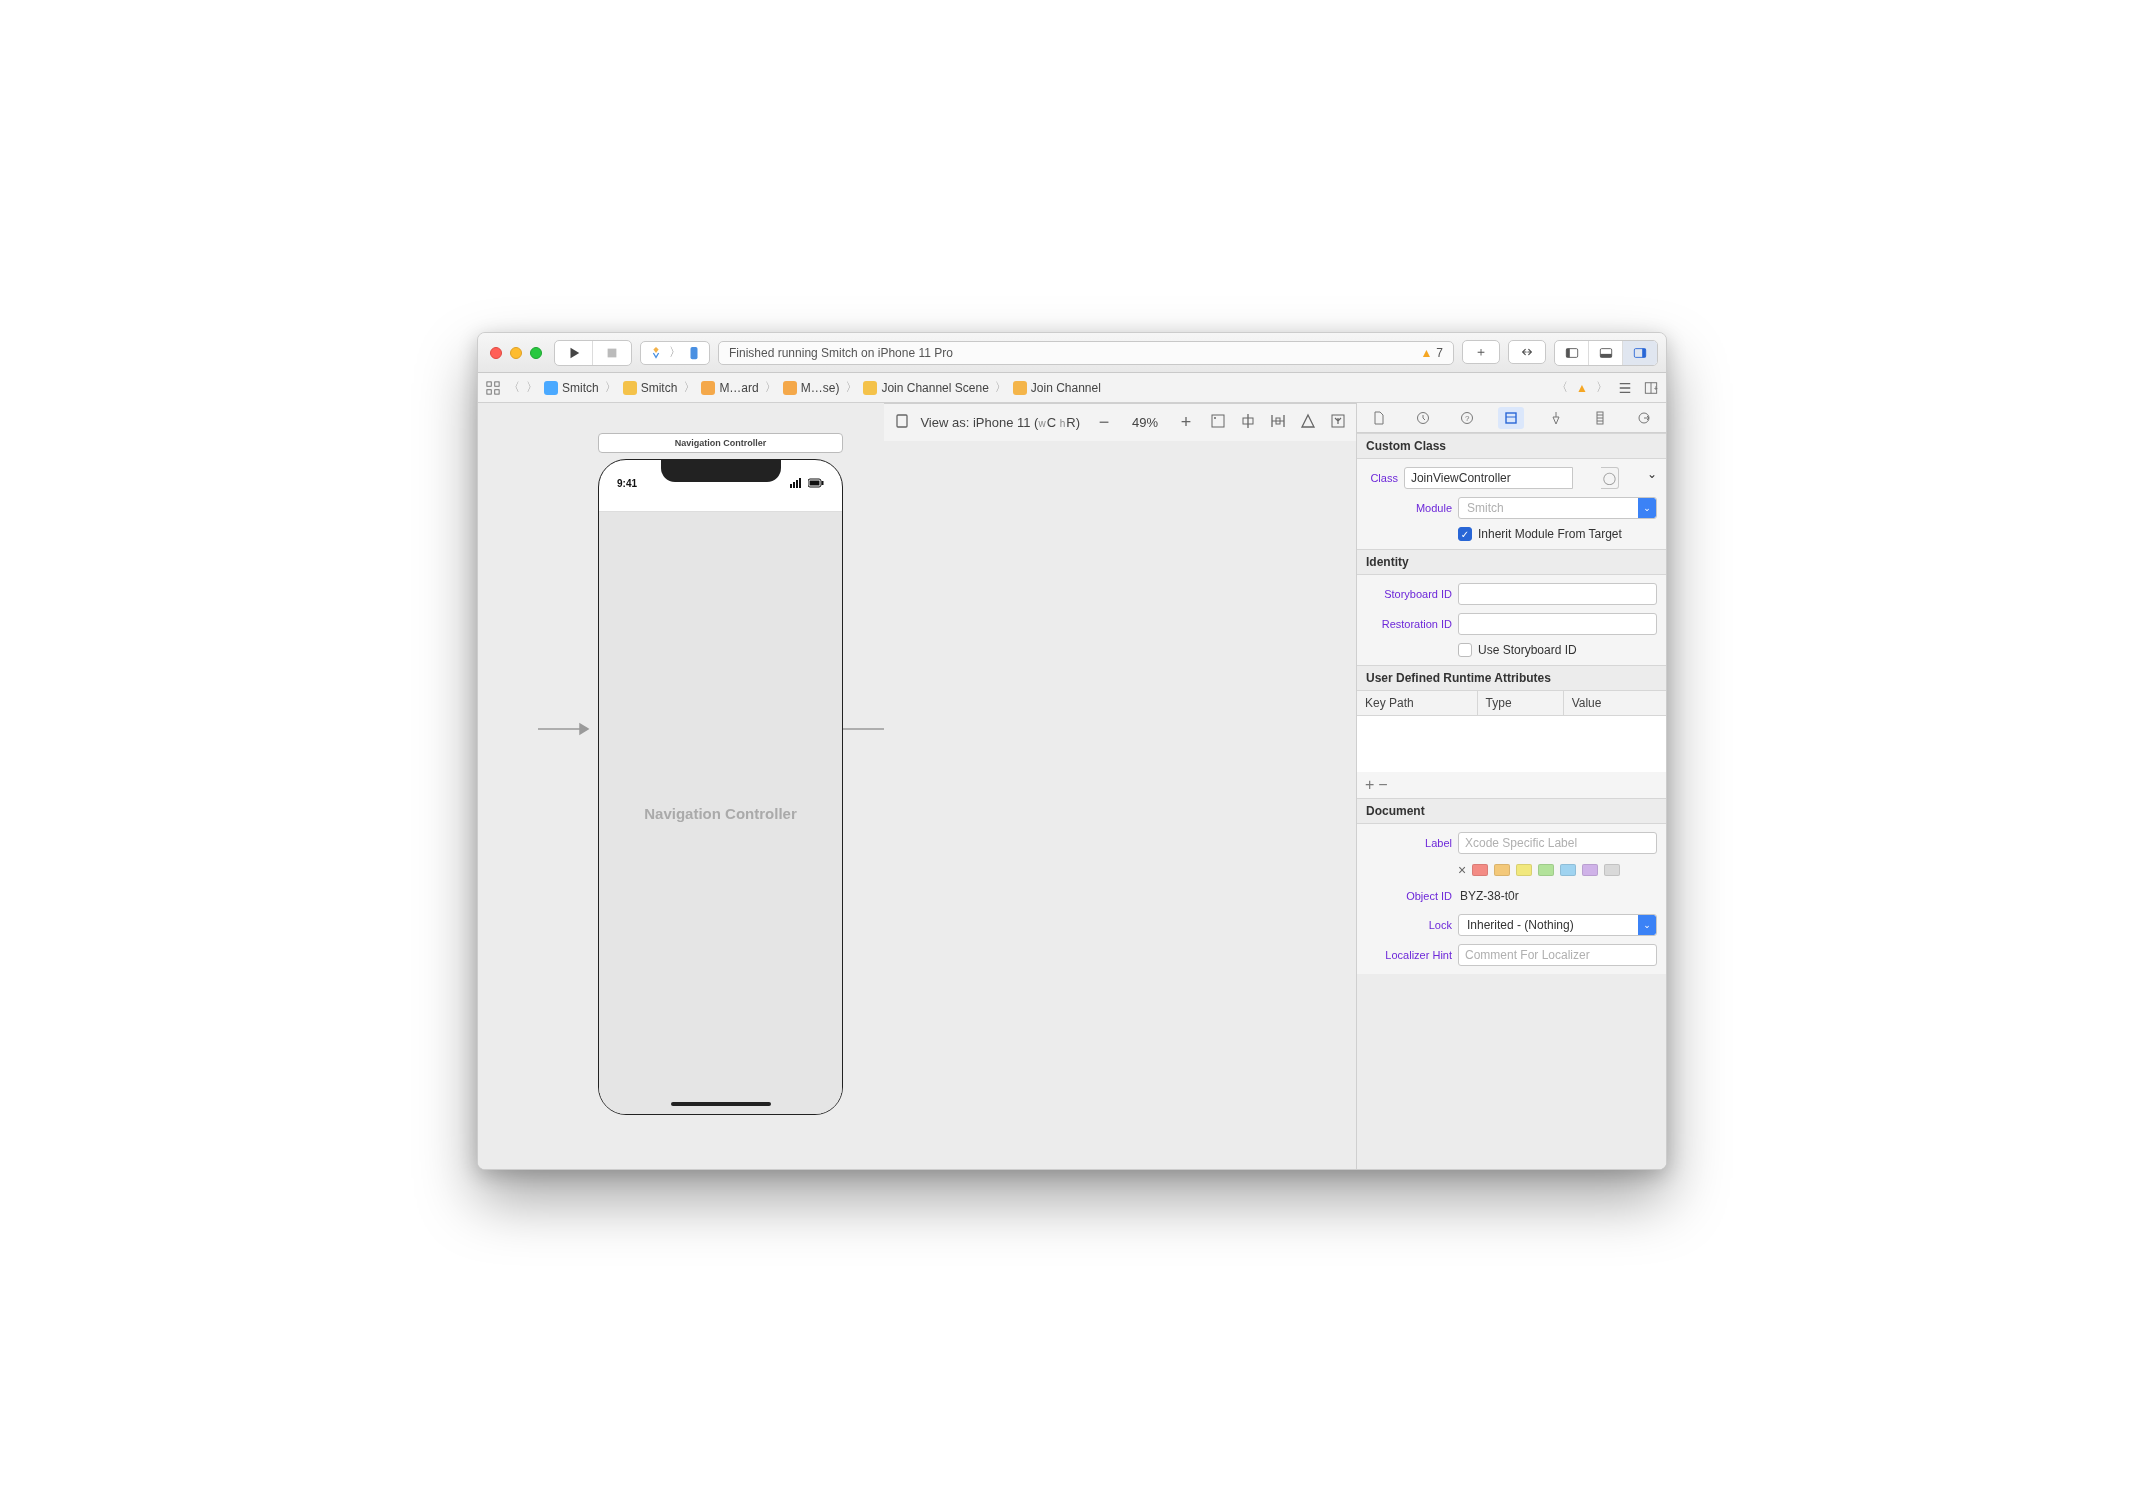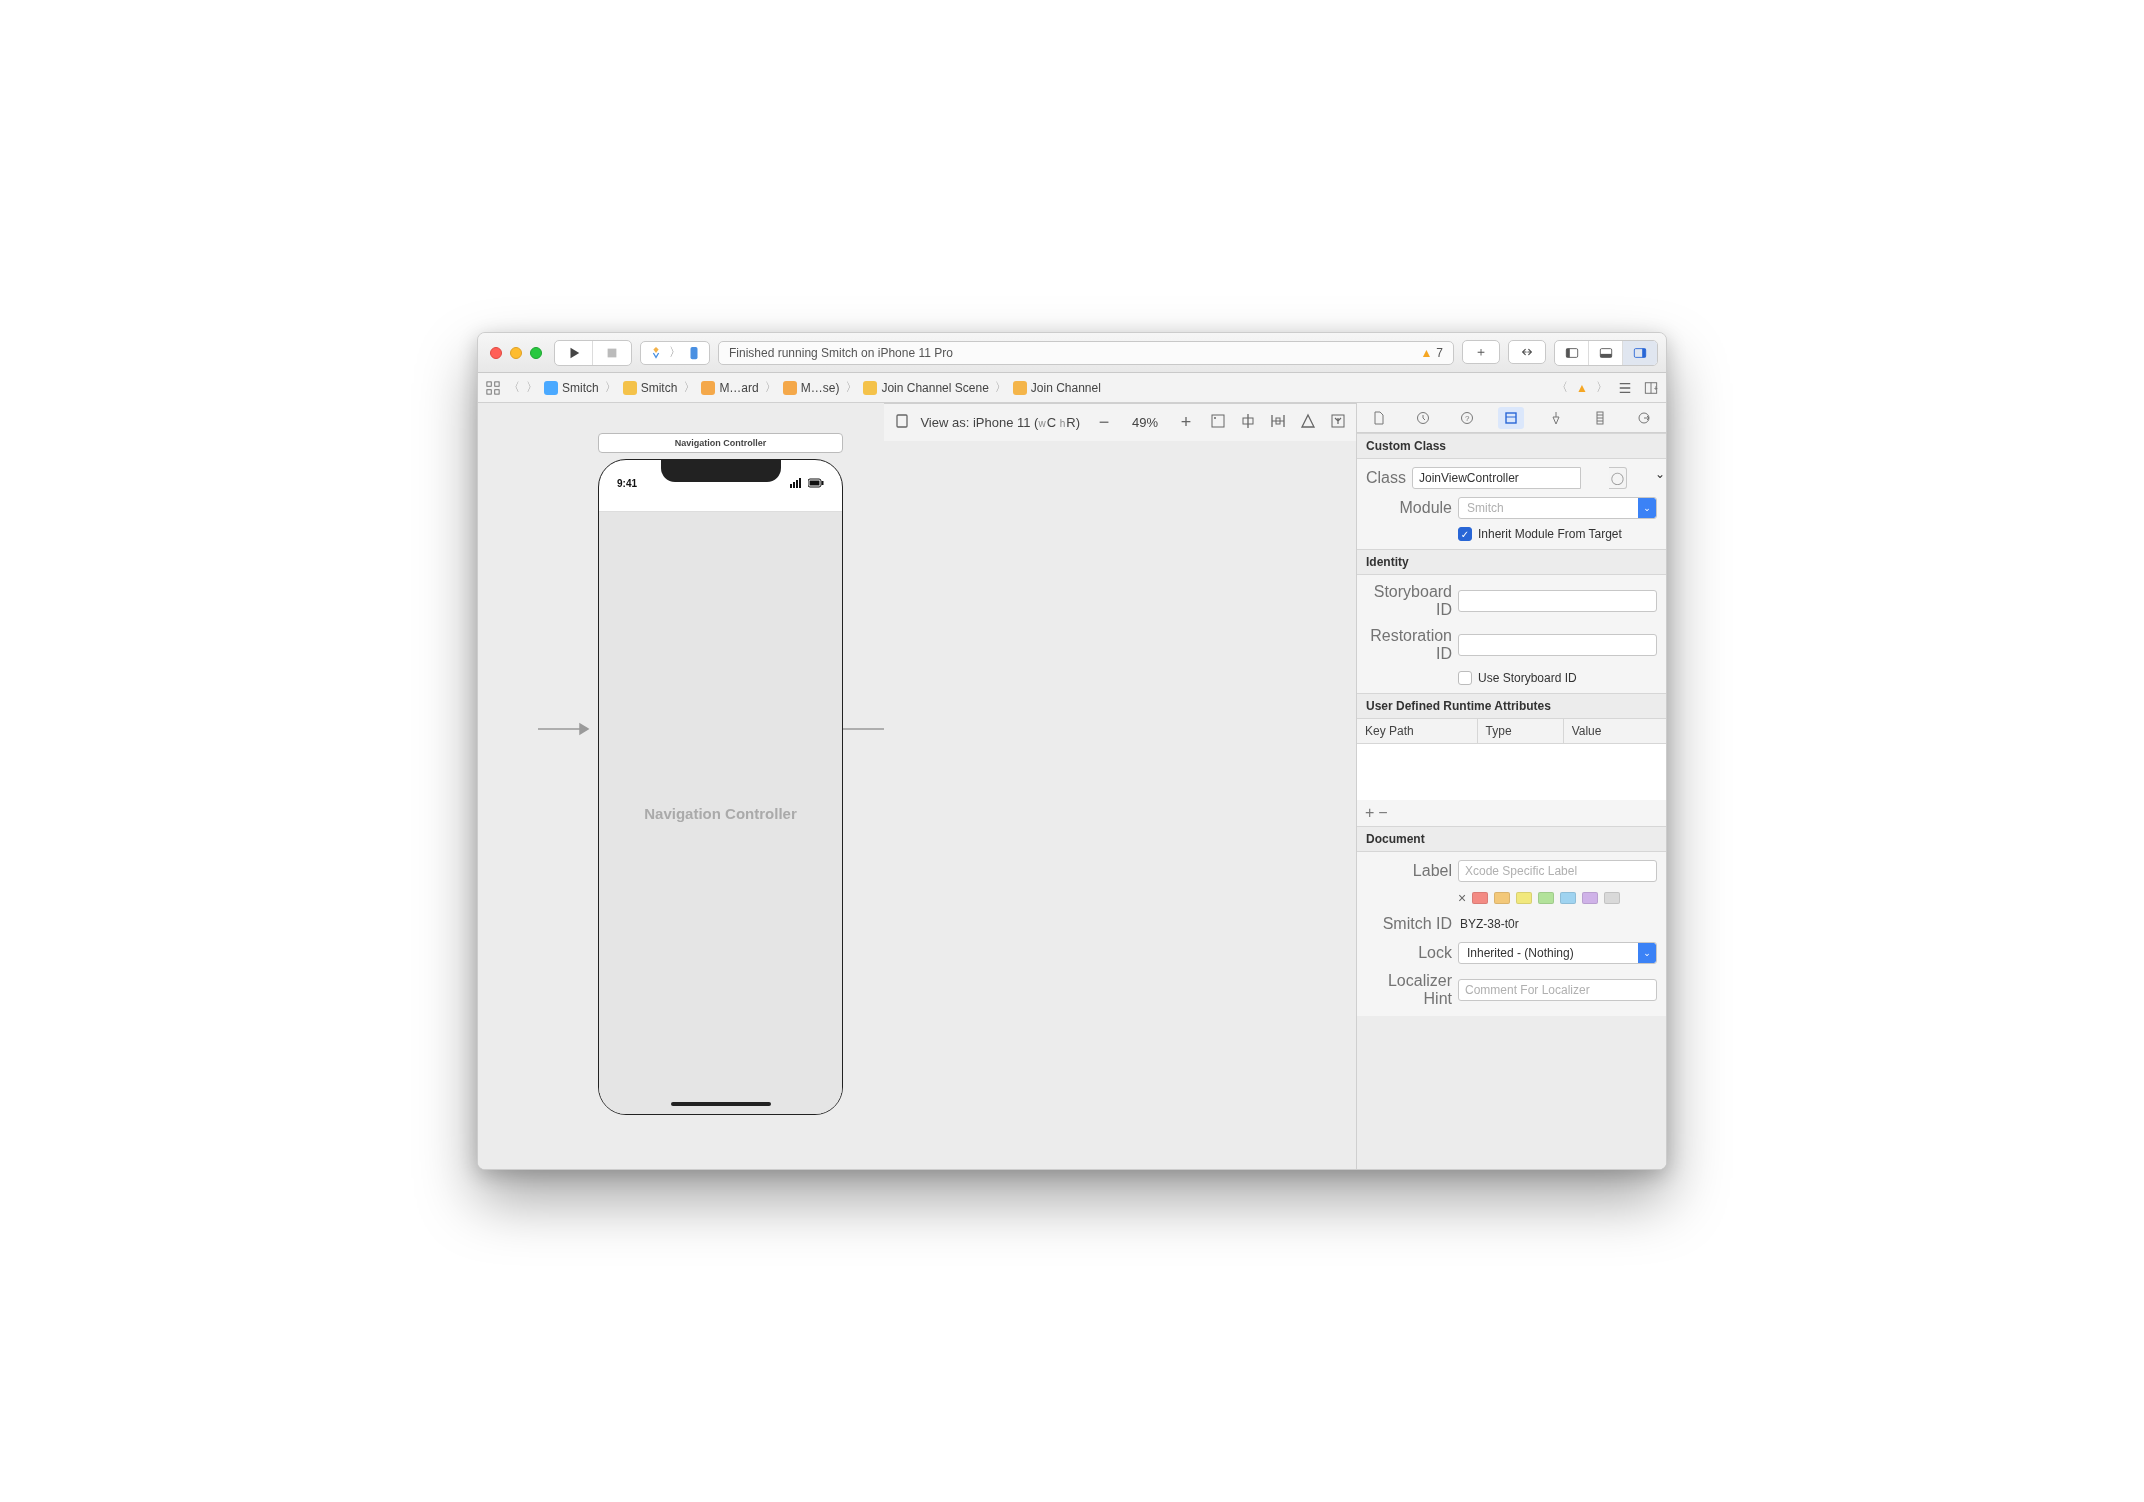--- a/index.html
+++ b/index.html
@@ -156,21 +156,21 @@
 }
 .insp-tabs .it { width:26px; height:22px; display:flex; align-items:center; justify-content:center; color:#777; border-radius:3px; cursor:pointer; }
 .insp-tabs .it.active { background:#dbe7fb; color:#2866d6; }
 
 .insp-section-h {
   background:#ececec; border-top:1px solid #d6d6d6; border-bottom:1px solid #d6d6d6;
   padding:5px 9px; font-weight:600; font-size:12px; color:#333;
 }
 .insp-body { padding:8px 9px; display:flex; flex-direction:column; gap:8px; }
 .form-row { display:flex; align-items:center; gap:6px; }
-.form-row label { width:86px; text-align:right; color:#737373; font-size:16px; }
+.form-row label { width:86px; text-align:right; color:#6d28d9; font-size:11px; }
 .form-row .field { flex:1; display:flex; }
 input.text, .select {
   flex:1; height:22px; border:1px solid #c7c7c7; border-radius:3px; background:#fff;
   padding: 0 6px; font-size:12px; color:#333;
 }
 input.text::placeholder { color:#b0b0b0; }
 .select { display:flex; align-items:center; justify-content:space-between; padding-right:0; overflow:hidden; }
 .select .sel-arrow { width:18px; height:100%; background:#3b82f6; color:#fff; display:flex; align-items:center; justify-content:center; font-size:9px; border-radius: 0 2px 2px 0; }
 .field-with-plus { display:flex; flex:1;gap:28px; }
 .field-with-plus .plus-end { width:18px; display:flex; align-items:center; justify-content:center; color:#9a9a9a; border:1px solid #c7c7c7; border-left:none; border-radius: 0 3px 3px 0; background:#f4f4f4; }
@@ -568,21 +568,21 @@
           <span class="color-x">×</span>
           <span class="color-sw" style="background:#f38b84"></span>
           <span class="color-sw" style="background:#f3c879"></span>
           <span class="color-sw" style="background:#f1e87d"></span>
           <span class="color-sw" style="background:#b2e29a"></span>
           <span class="color-sw" style="background:#9fd3f0"></span>
           <span class="color-sw" style="background:#cfb2e8"></span>
           <span class="color-sw" style="background:#d9d9d9"></span>
         </div>
         <div class="form-row">
-          <label>Smitch ID</label>
+          <label>Object ID</label>
           <div class="field">
               <span style="padding:3px 2px">BYZ-38-t0r</span>
             </div>
         </div>
         <div class="form-row">
           <label>Lock</label>
           <div class="select">
             <span style="padding-left:2px">Inherited - (Nothing)</span>
             <span class="sel-arrow">⌄</span>
           </div>

